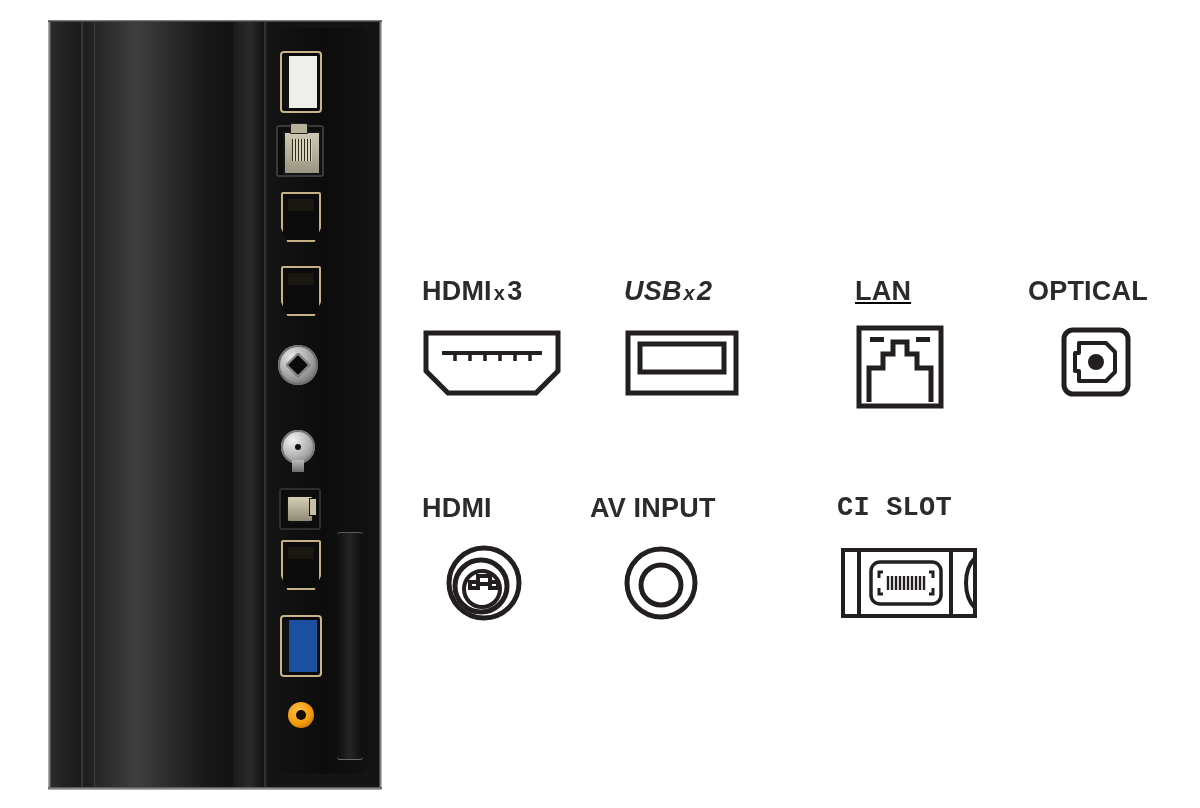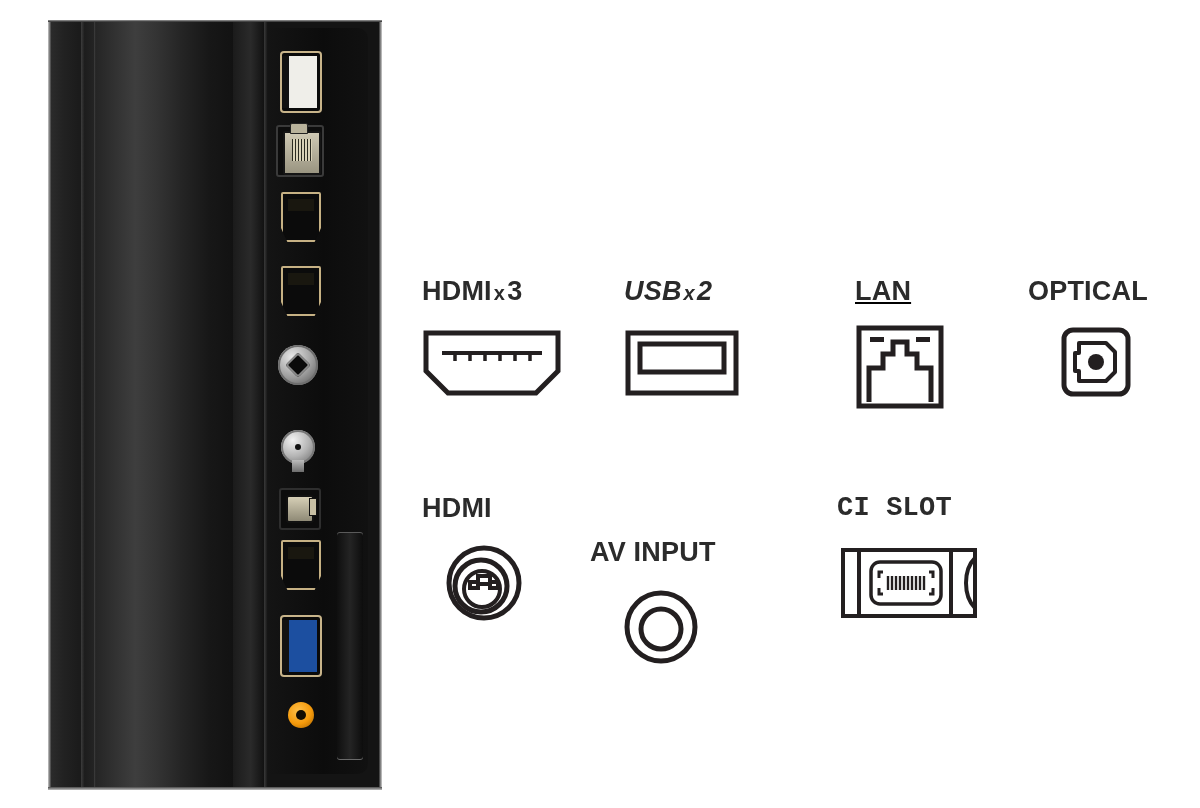--- a/index.html
+++ b/index.html
@@ -322,21 +322,21 @@
       <div class="spec-icon" style="margin-top:20px; margin-left:22px;">
         <svg width="80" height="82" viewBox="0 0 80 82" aria-hidden="true">
           <circle cx="40" cy="41" r="35" fill="none" stroke="#231f20" stroke-width="5"></circle>
           <circle cx="37" cy="44" r="26" fill="none" stroke="#231f20" stroke-width="5"></circle>
           <circle cx="38" cy="47" r="18" fill="none" stroke="#231f20" stroke-width="4"></circle>
           <path d="M26 40 H34 V34 H46 V40 H54 V46 H46 V42 H34 V46 H26 Z" fill="none" stroke="#231f20" stroke-width="4" stroke-linejoin="miter"></path>
         </svg>
       </div>
     </div>
 
-    <div class="spec-item" style="left:190px; width:190px;margin-top:44px;">
+    <div class="spec-item" style="left:190px; width:190px;">
       <div class="spec-label">
         <span>AV INPUT</span>
       </div>
       <div class="spec-icon" style="margin-top:21px; margin-left:32px;">
         <svg width="78" height="80" viewBox="0 0 78 80" aria-hidden="true">
           <circle cx="39" cy="40" r="34" fill="none" stroke="#231f20" stroke-width="5"></circle>
           <circle cx="39" cy="42" r="20" fill="none" stroke="#231f20" stroke-width="5"></circle>
         </svg>
       </div>
     </div>

